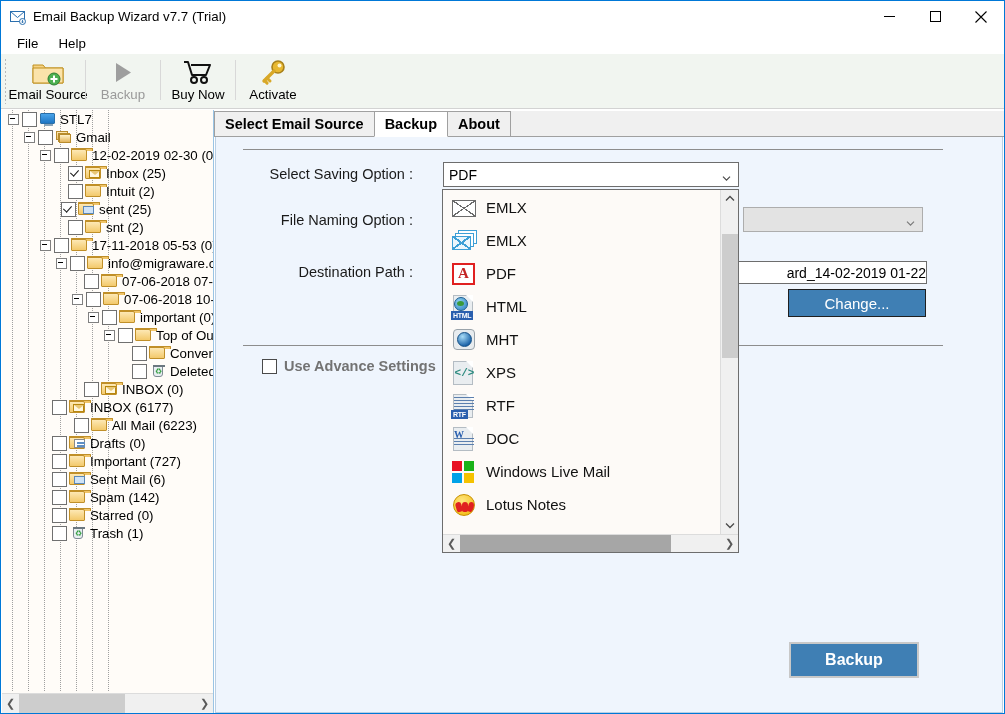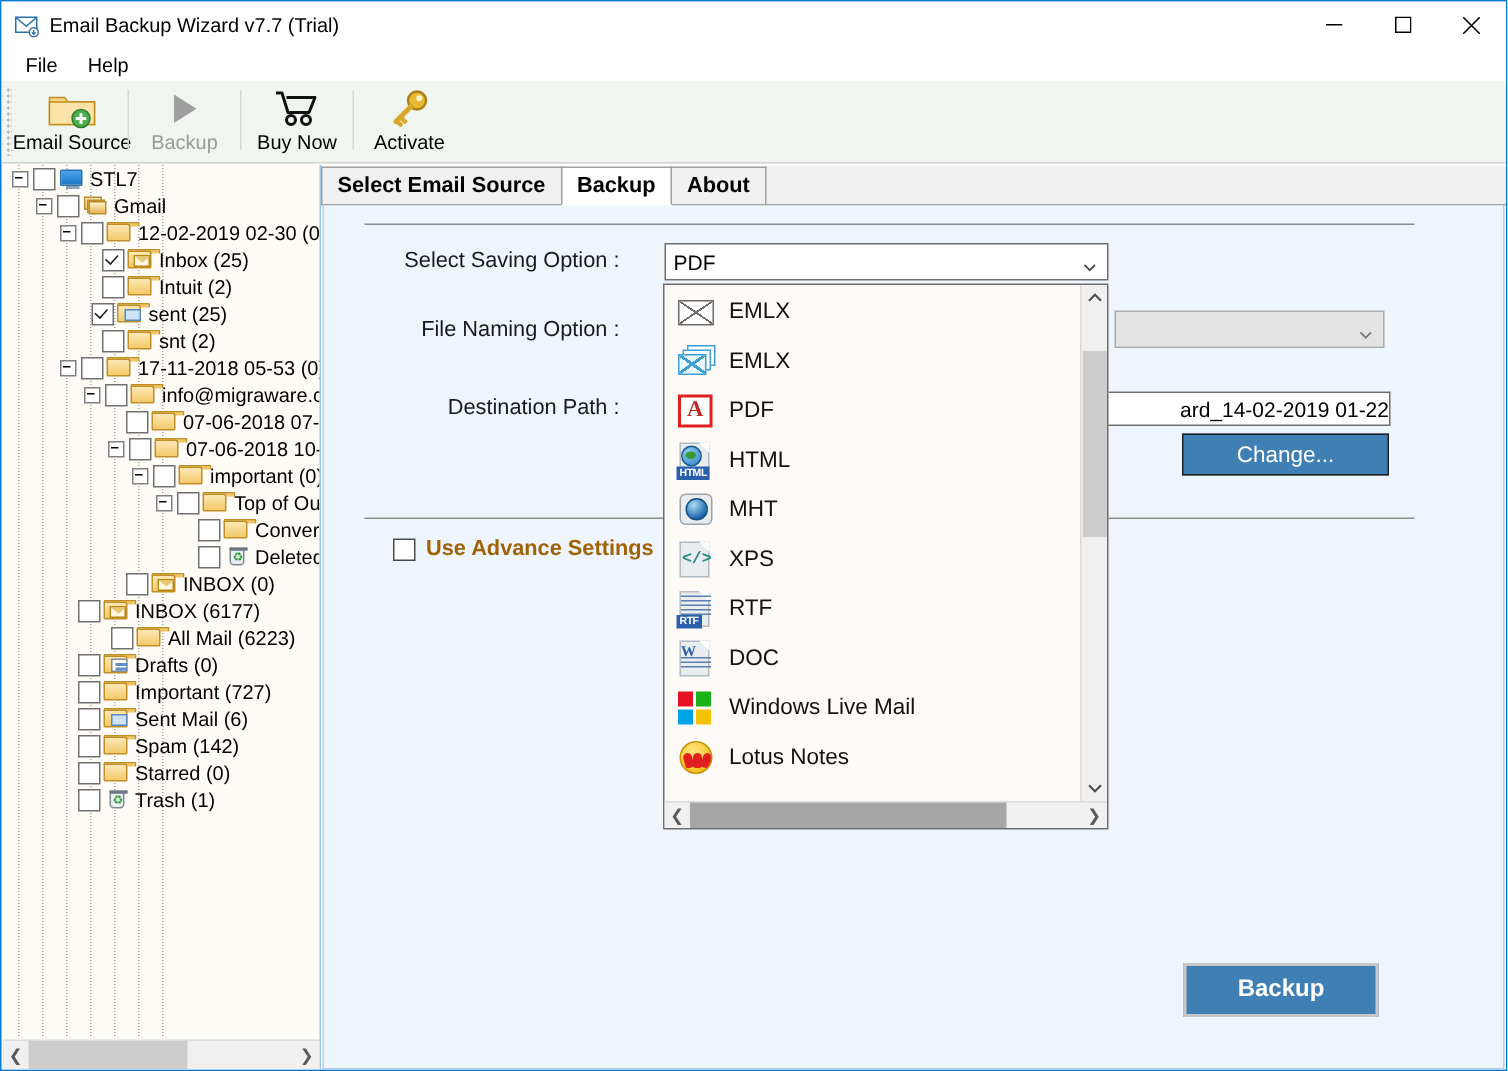--- a/index.html
+++ b/index.html
@@ -315,21 +315,21 @@
 
   .adv-row {
     position: absolute; display: flex; align-items: center;
   }
   .adv-check {
     width: 13px; height: 13px;
     border: 1px solid #4a4a4a; background: #fff;
     margin-right: 7px; flex: none;
   }
   .adv-label {
-    font-size: 14.5px; font-weight: bold; color: #a16207;
+    font-size: 14.5px; font-weight: bold; color: #737373;
     white-space: nowrap;
   }
 
   
   .dropdown {
     position: absolute;
     left: 441px; top: 188px;
     width: 297px; height: 364px;
     background: #fdfaf7;
     border: 1px solid #6d6d6d;

